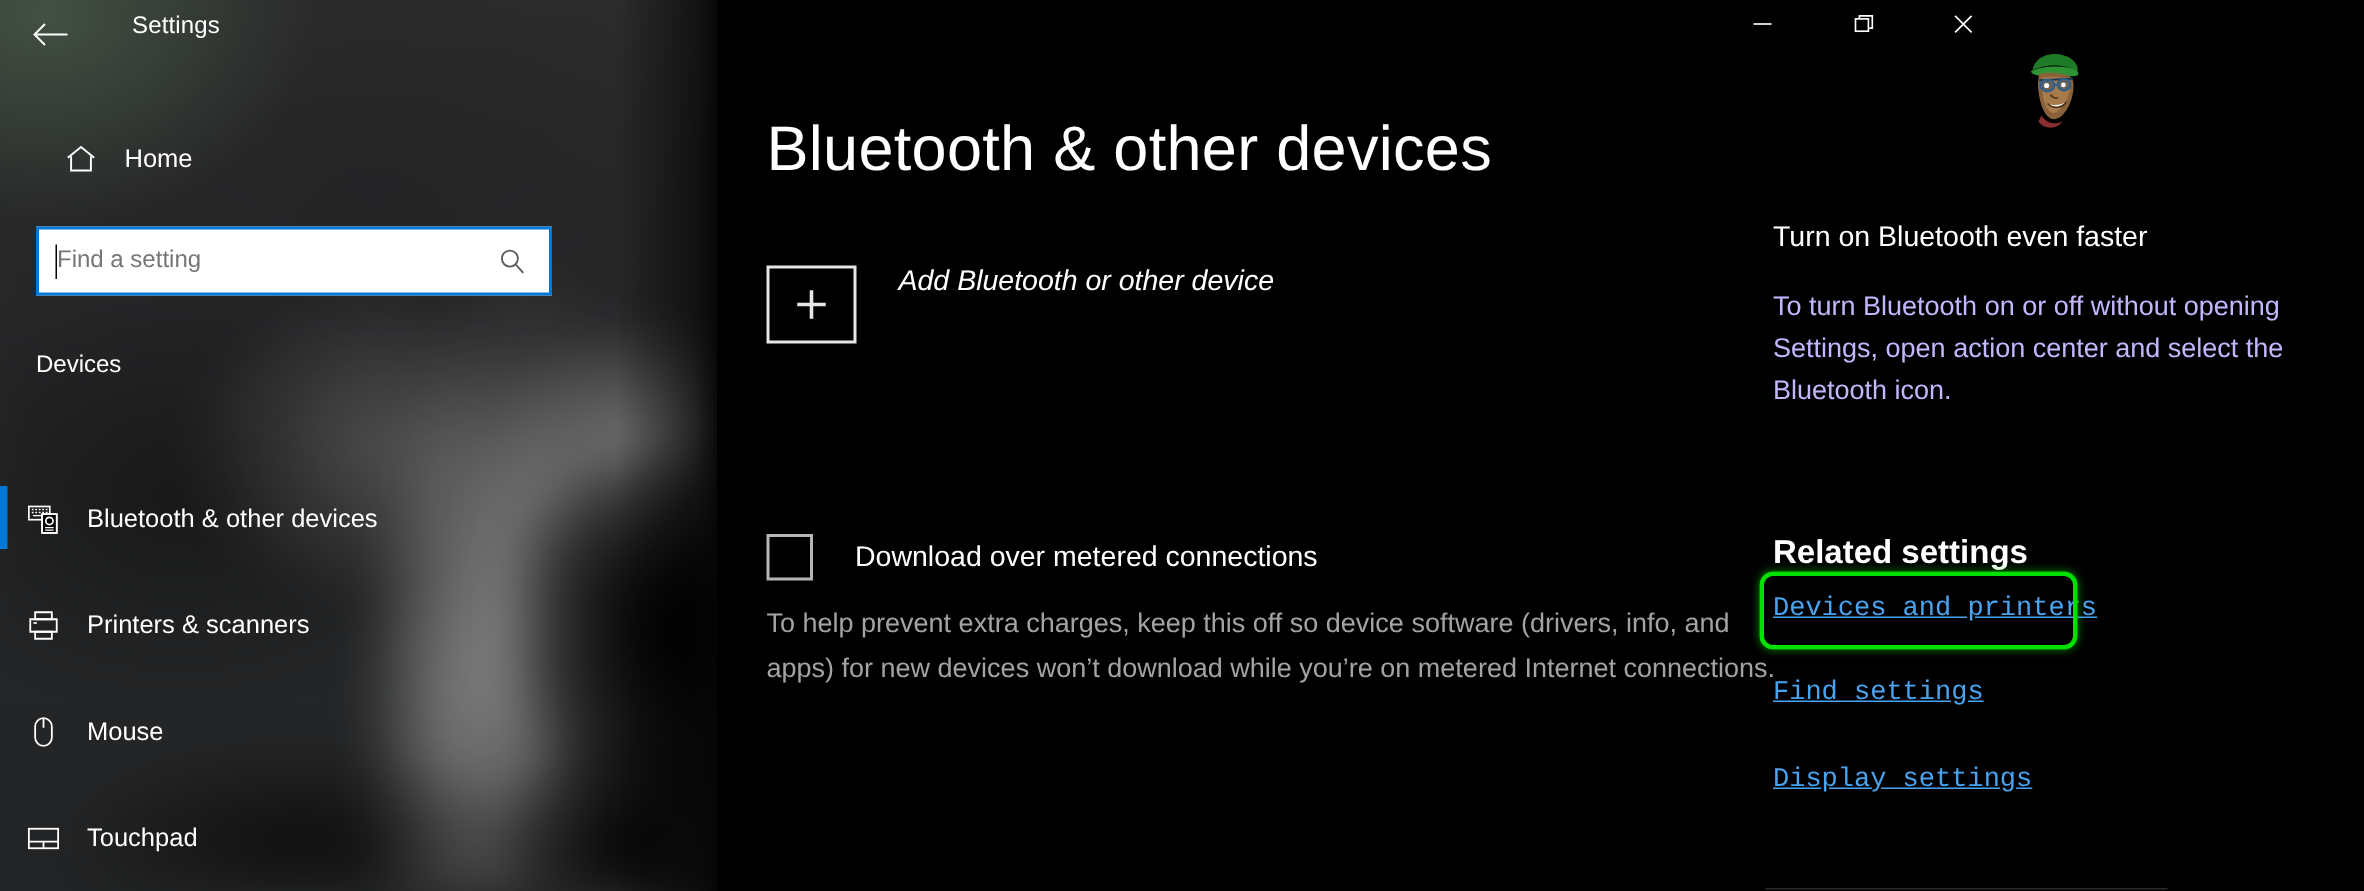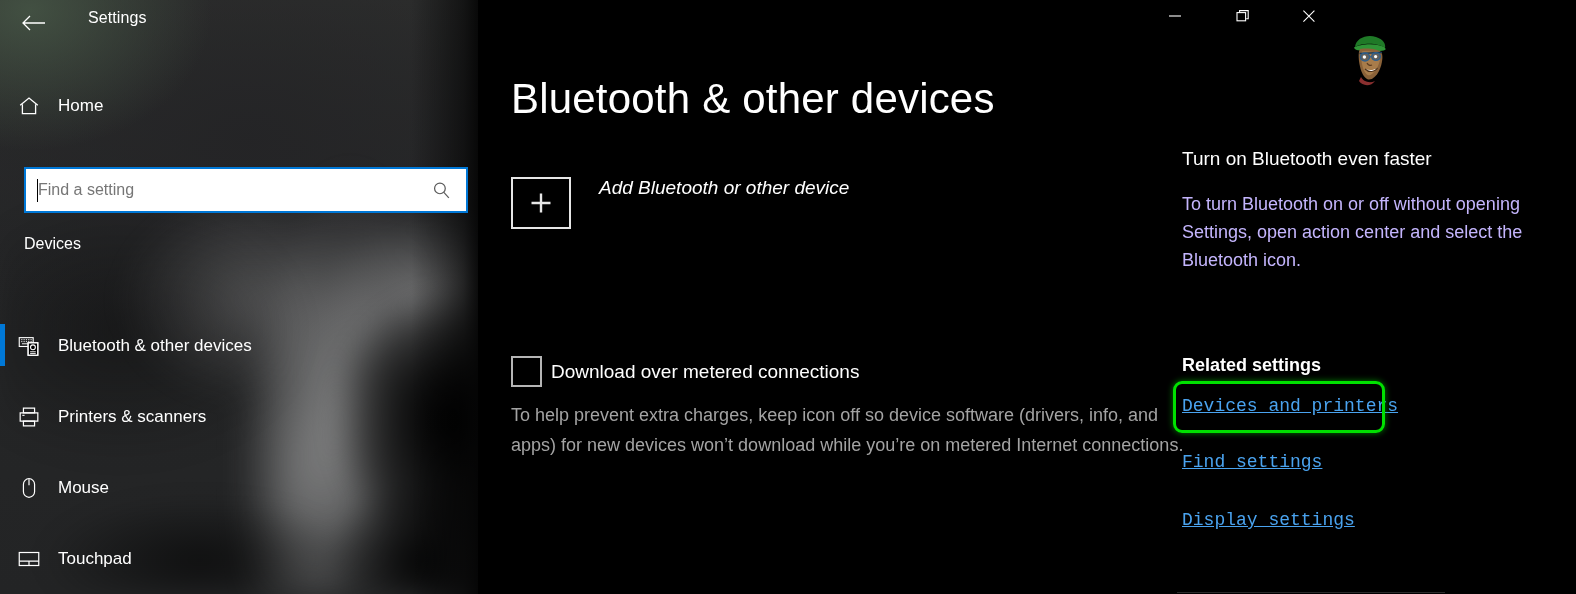--- a/index.html
+++ b/index.html
@@ -76,28 +76,28 @@
 
   
   #watermark {
     position:absolute; left:1343px; top:31px;
     width:52px; height:56px; z-index:7;
   }
 
   
   #home-row {
     position:absolute; left:0px; top:86px; width:478px; height:40px;
-    display:flex; align-items:center; z-index:4;
+    display:flex; align-items:center; z-index:4;padding-left:25px;
   }
   #home-row .ico { width:58px; display:flex; justify-content:center; align-items:center; }
   #home-row .lbl { font-size:17px; color:#fff; }
 
   #search-wrap {
-    position:absolute; left:24px; top:167px;
-    width:444px; height:46px;
+    position:absolute; left:24px; top:151px;
+    width:344px; height:46px;
     background:#ffffff;
     border:2px solid #0078d7;
     z-index:4;
   }
   #search-input {
     position:absolute; left:12px; top:0; width:370px; height:42px;
     border:0; outline:0; background:transparent;
     font-family:"Liberation Sans", sans-serif;
     font-size:16px; color:#3b3b3b;
   }
@@ -147,41 +147,41 @@
   }
   #add-device-label { margin-left:28px; font-size:19px; color:#ffffff; }
 
   #metered-row {
     position:absolute; left:33px; top:356px;
     display:flex; align-items:center;
   }
   #metered-checkbox {
     width:31px; height:31px; border:2px solid #b5b5b5; background:transparent;
   }
-  #metered-label { margin-left:9px; font-size:19px; color:#ffffff; }
+  #metered-label { margin-left:28px; font-size:19px; color:#ffffff; }
 
   #metered-desc {
     position:absolute; left:33px; top:400px; width:680px;
     font-size:18px; line-height:30px; color:#a3a3a3;
   }
 
   
   #rightpanel { position:absolute; left:1182px; top:0; width:394px; height:594px; }
 
   #tip-title {
     position:absolute; left:0; top:148px;
     font-size:19px; color:#ffffff;
   }
   #tip-body {
     position:absolute; left:0; top:190px; width:360px;
     font-size:18px; line-height:28px; color:#c4b5fd;
   }
   #related-title {
     position:absolute; left:0; top:355px;
-    font-size:18px; font-weight:bold; color:#ffffff;
+    font-size:22px; font-weight:bold; color:#ffffff;
   }
   .rel-link {
     position:absolute; left:0;
     font-size:18px; color:#4aa3ef; white-space:nowrap;font-family:Liberation Mono, monospace;
   }
   #rel-0 { top:396px; }
   #rel-1 { top:452px; }
   #rel-2 { top:510px; }
 
   #highlight-box {
@@ -299,21 +299,21 @@
         </svg>
       </span>
       <span id="add-device-label">Add Bluetooth or other device</span>
     </div>
 
     <div id="metered-row">
       <span id="metered-checkbox"></span>
       <span id="metered-label">Download over metered connections</span>
     </div>
 
-    <div id="metered-desc">To help prevent extra charges, keep icon off so device software (drivers, info, and apps) for new devices won’t download while you’re on metered Internet connections.</div>
+    <div id="metered-desc">To help prevent extra charges, keep this off so device software (drivers, info, and apps) for new devices won’t download while you’re on metered Internet connections.</div>
 
   </div>
 
   <div id="rightpanel">
     <div id="tip-title">Turn on Bluetooth even faster</div>
     <div id="tip-body">To turn Bluetooth on or off without opening Settings, open action center and select the Bluetooth icon.</div>
     <div id="related-title">Related settings</div>
     <a class="rel-link" id="rel-0" href="#">Devices and printers</a>
     <a class="rel-link" id="rel-1" href="#">Find settings</a>
     <a class="rel-link" id="rel-2" href="#">Display settings</a>

